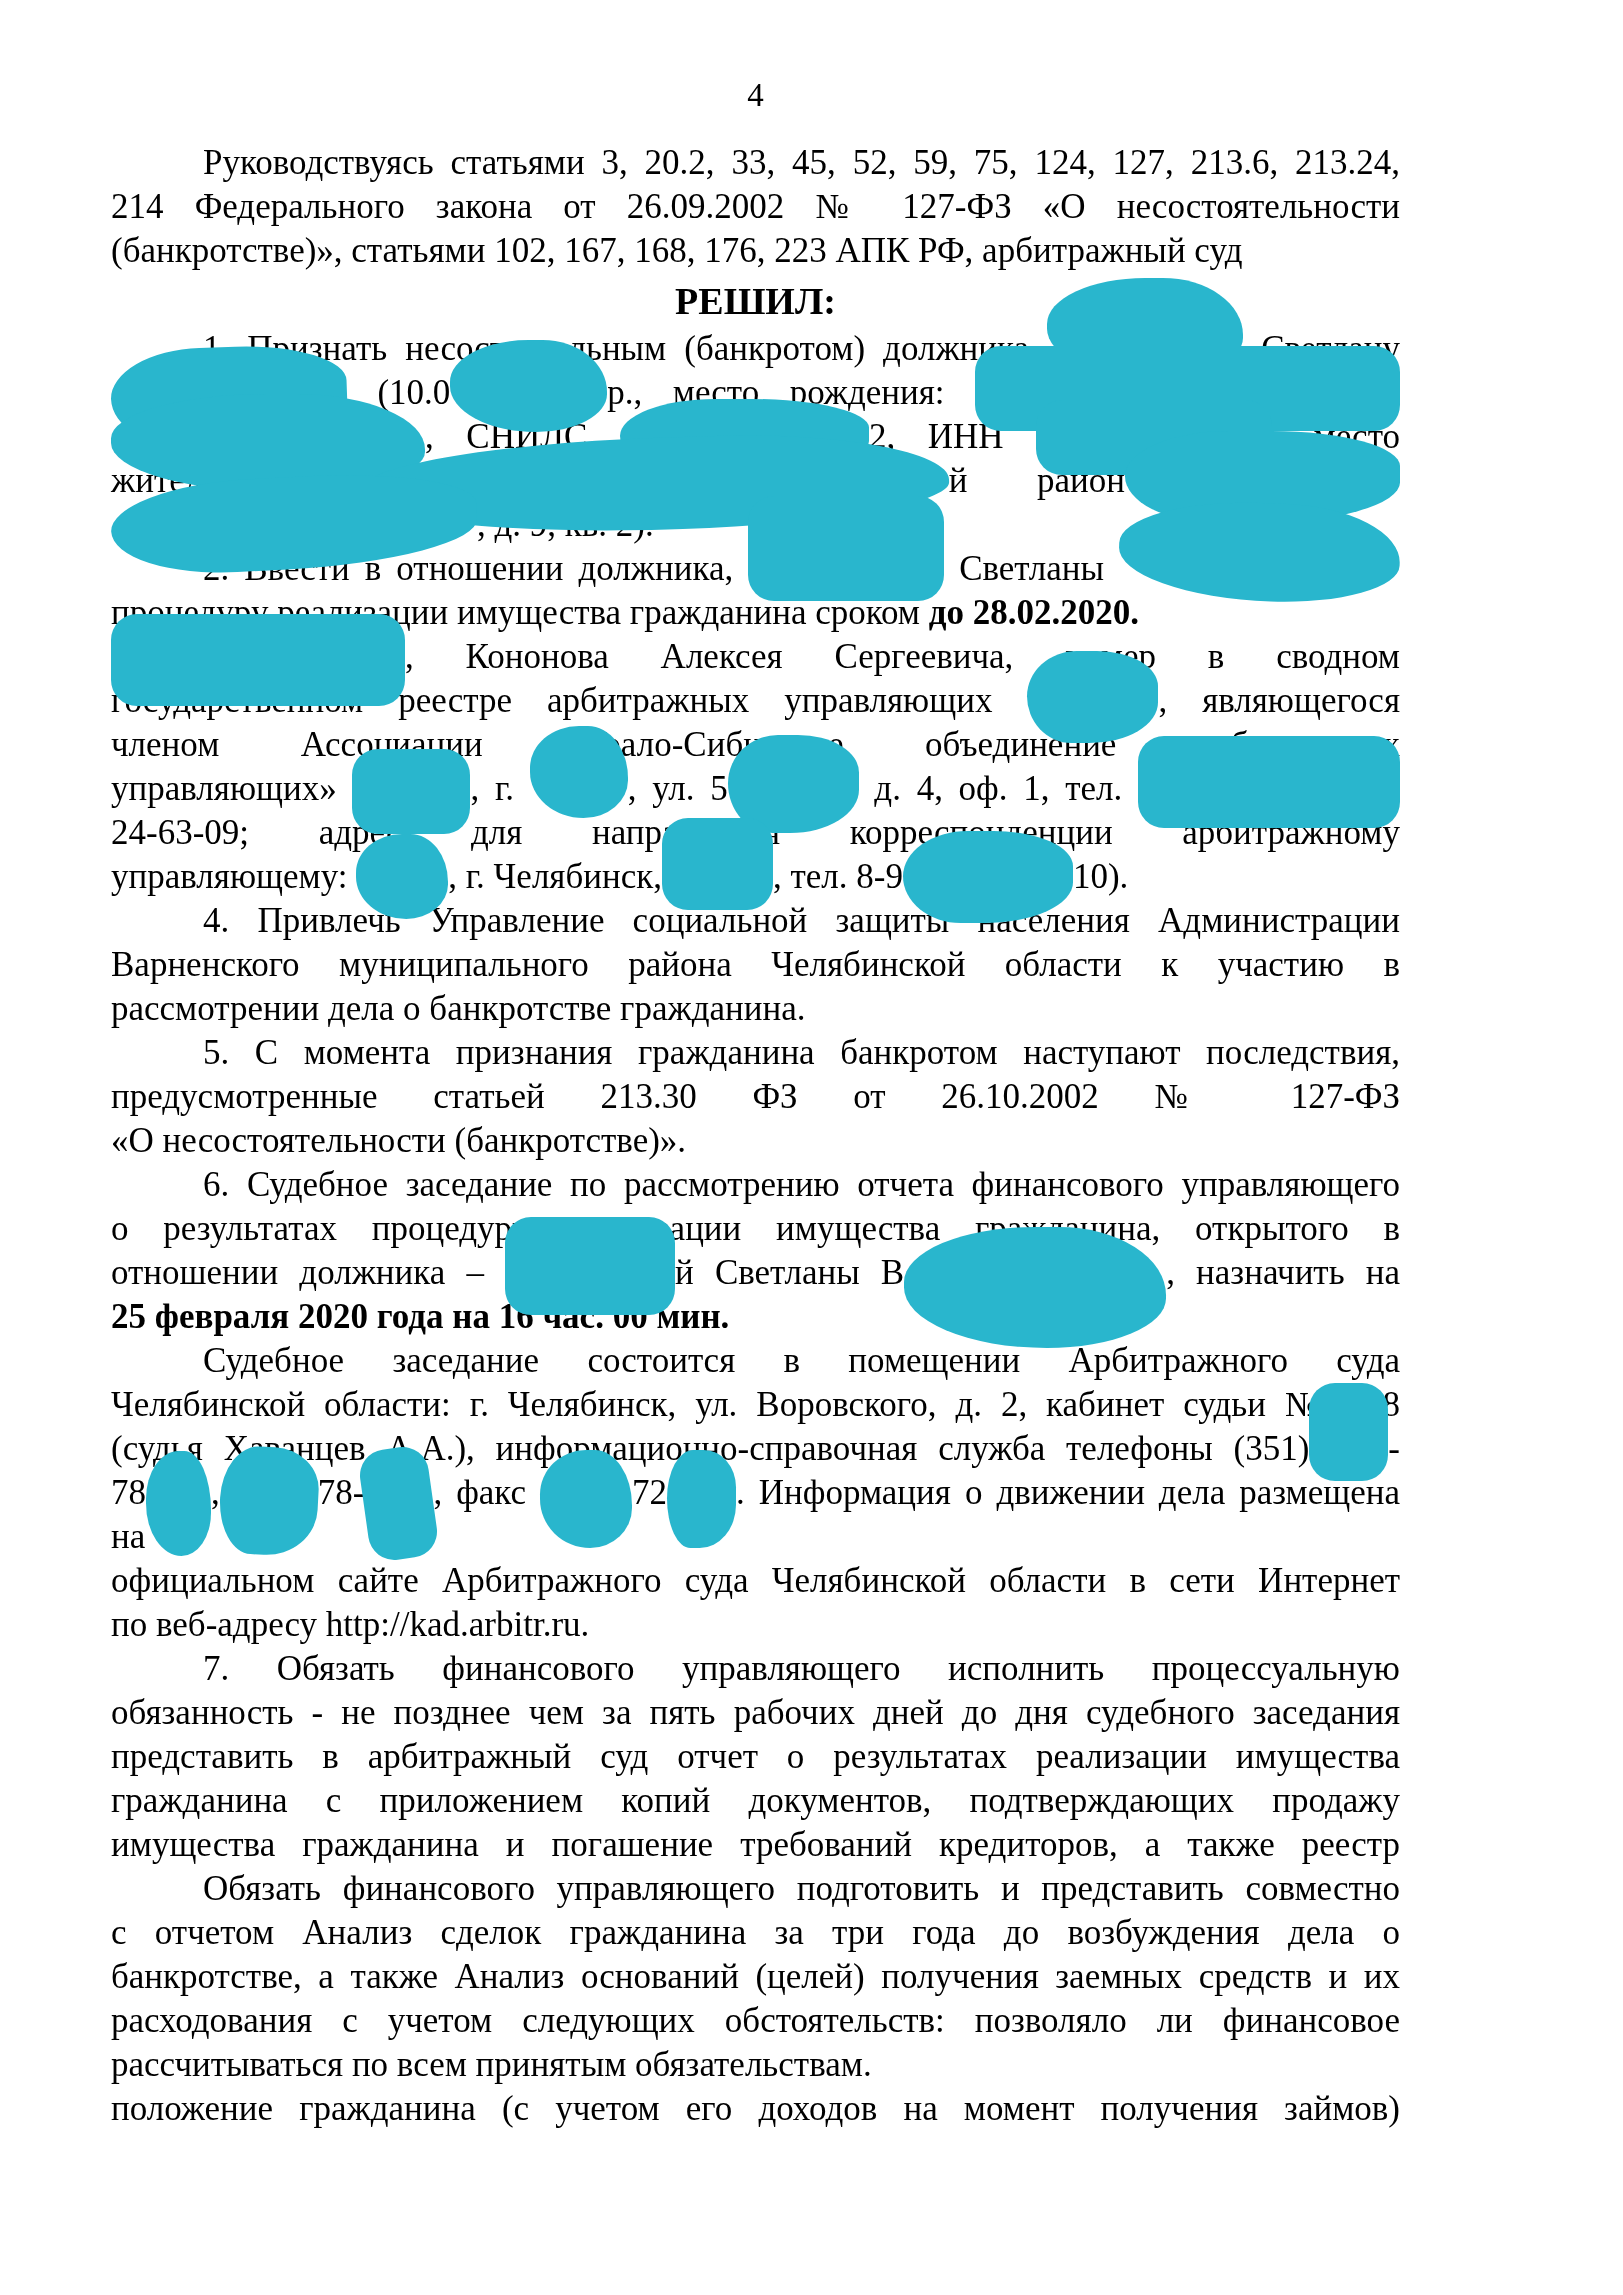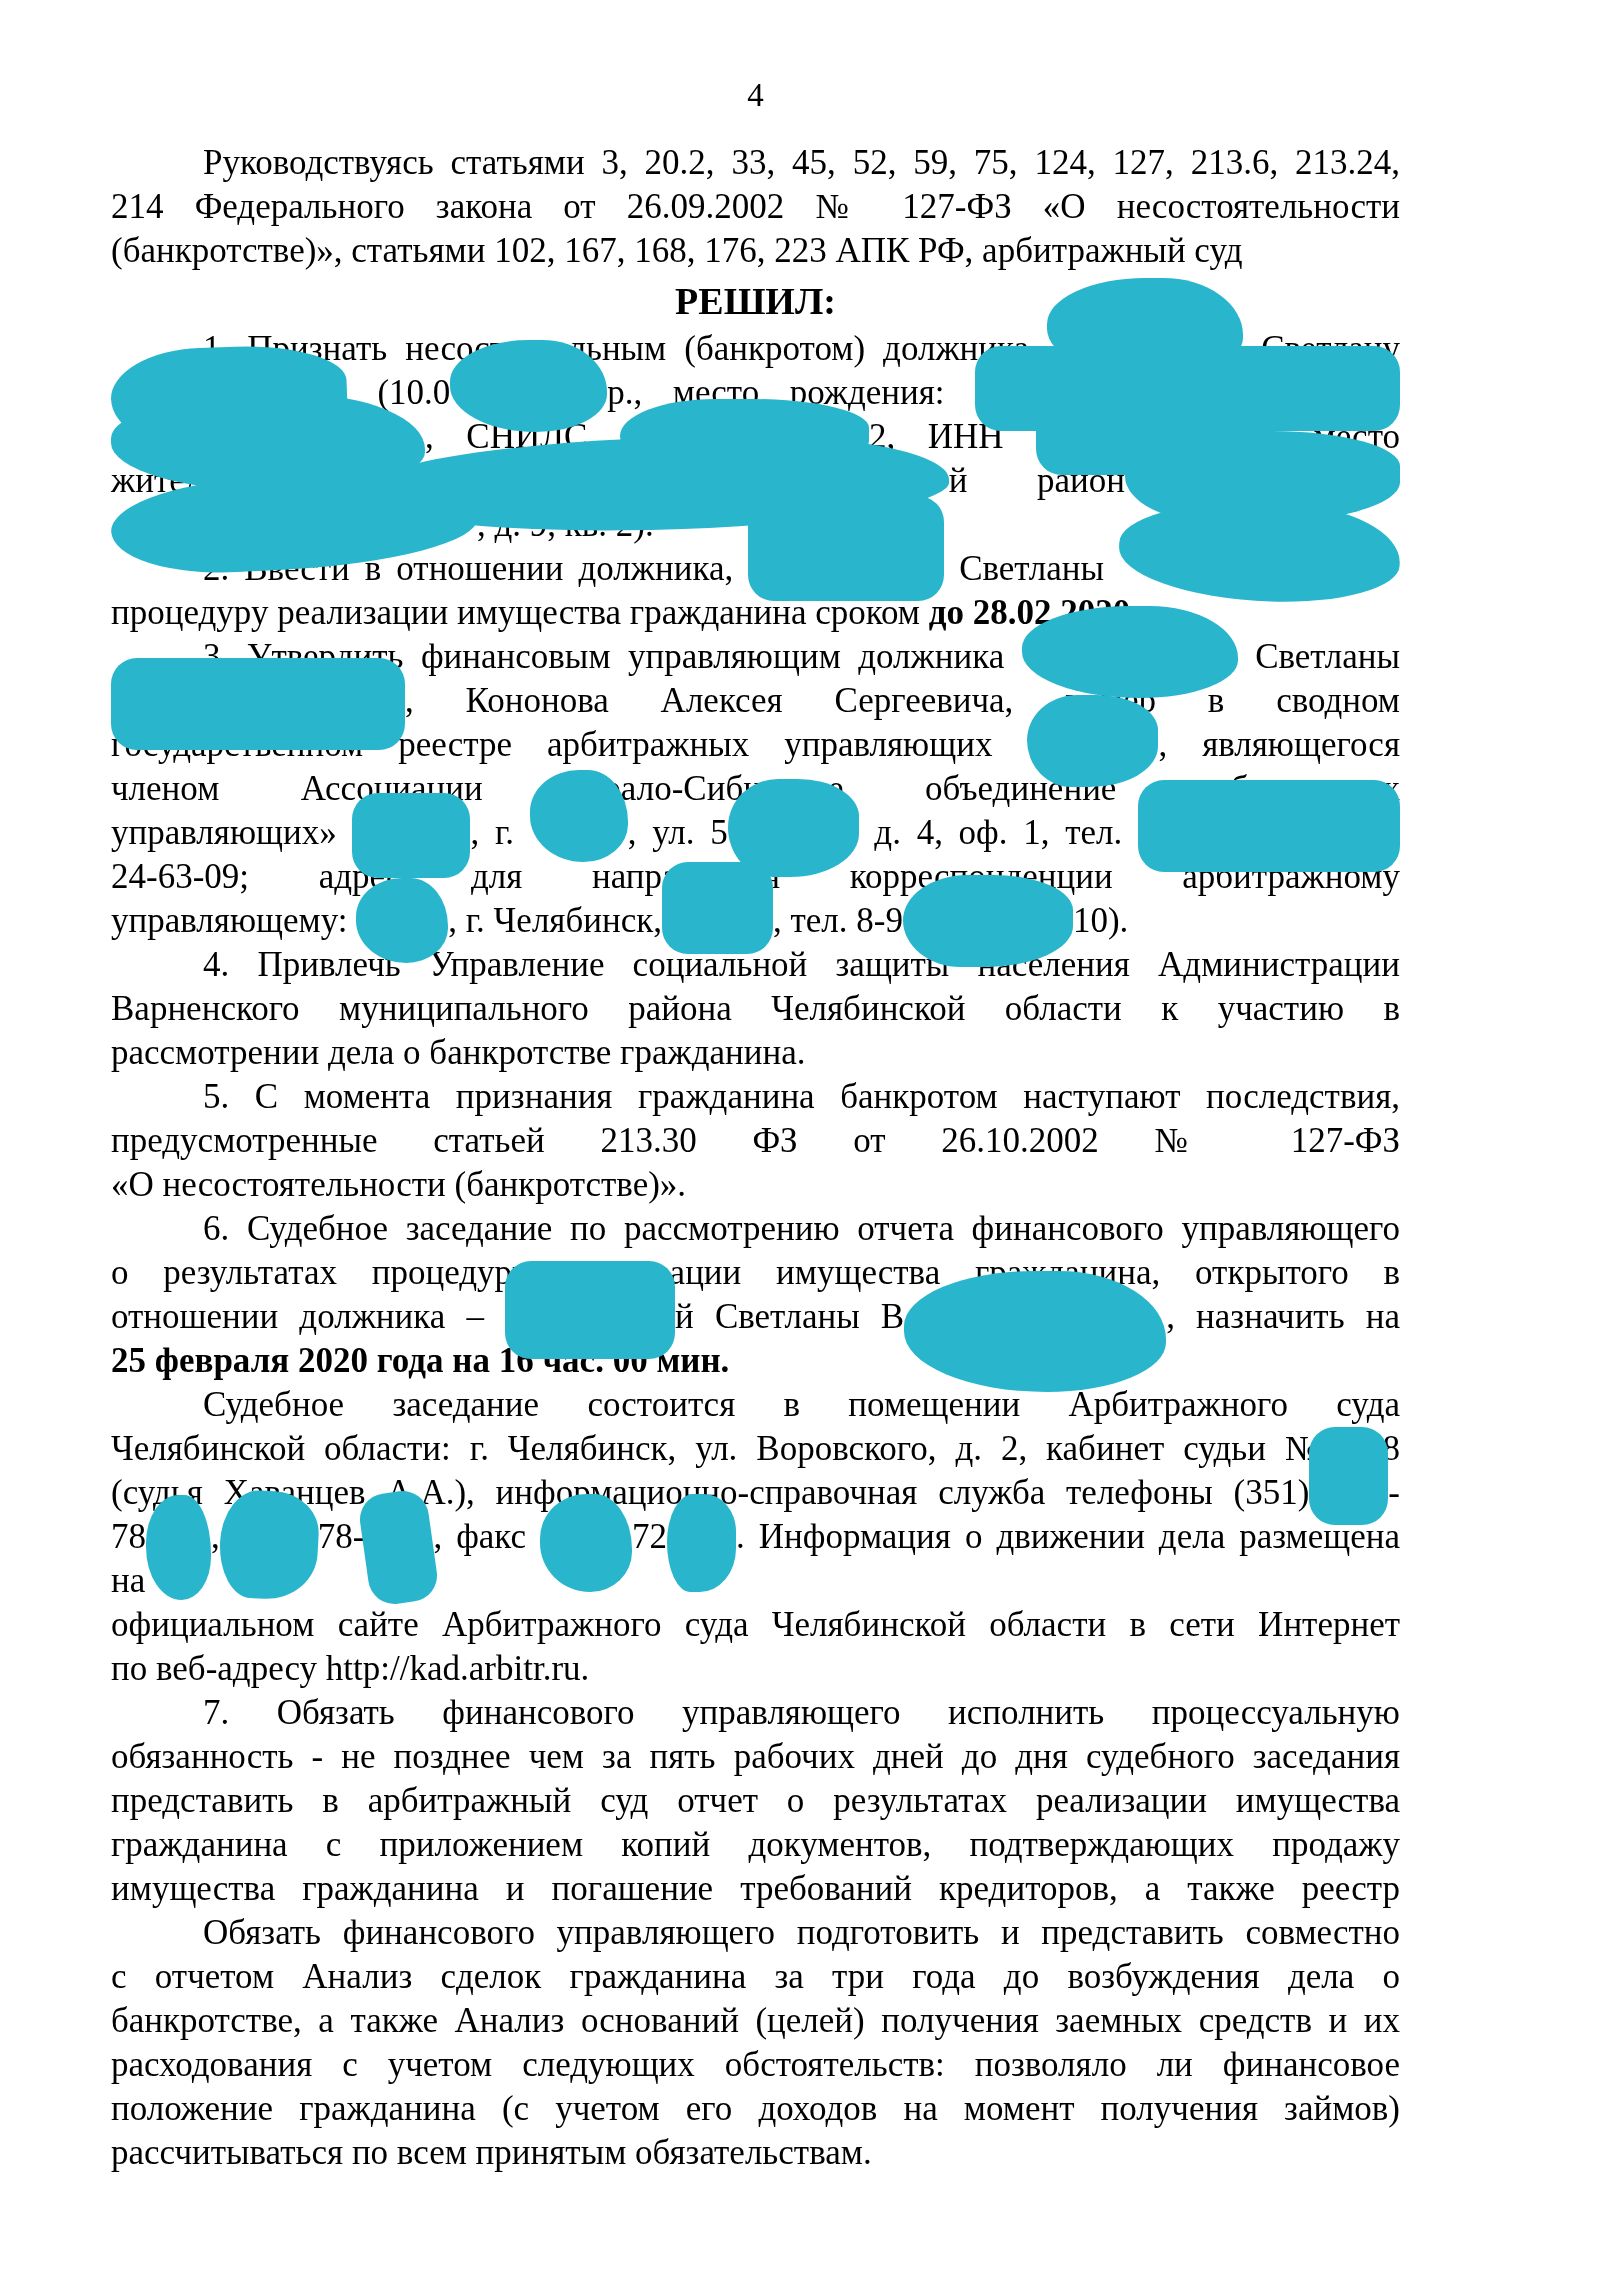--- a/index.html
+++ b/index.html
@@ -58,21 +58,20 @@
         <div class="line"><span class="blob s3" style="width: 236px; height: 98px; margin-top: -33px; margin-bottom: -33px; transform: rotate(-2deg);"></span><span> (10.0</span><span class="blob s2" style="width: 157px; height: 92px; margin-top: -29px; margin-bottom: -29px; top: -9.8px;"></span><span>р., место рождения: </span><span class="blob s1" style="width: 425px; height: 85px; margin-top: -26px; margin-bottom: -26px; top: -7.9px;"></span></div>
         <div class="line"><span class="blob s2" style="width: 314px; height: 98px; margin-top: -33px; margin-bottom: -33px; top: 3.3px;"></span><span>, СНИЛС </span><span class="blob s3" style="width: 249px; height: 75px; margin-top: -21px; margin-bottom: -21px; top: -3.3px;"></span><span>2, ИНН </span><span class="blob s1" style="width: 236px; height: 75px; margin-top: -21px; margin-bottom: -21px; top: -2px;"></span><span>, место</span></div>
         <div class="line"><span>жительства: </span><span class="blob s2" style="width: 589px; height: 92px; margin-top: -29px; margin-bottom: -29px; transform: rotate(-2deg);"></span><span>й район</span><span class="blob s3" style="width: 275px; height: 92px; margin-top: -29px; margin-bottom: -29px; top: -6.5px;"></span></div>
         <div class="line last"><span class="blob s3" style="width: 366px; height: 92px; margin-top: -29px; margin-bottom: -29px; top: -5.2px; transform: rotate(-3deg);"></span><span>, д. 9, кв. 2).</span></div>
       </div>
       <div>
         <div class="line first"><span>2. Ввести в отношении должника, </span><span class="blob s1" style="width: 196px; height: 105px; margin-top: -36px; margin-bottom: -36px; top: -23px;"></span><span> Светланы </span><span class="blob s2" style="width: 281px; height: 98px; margin-top: -33px; margin-bottom: -33px; top: -19.6px; transform: rotate(2deg);"></span></div>
         <div class="line last"><span>процедуру реализации имущества гражданина сроком </span><span class="bold">до 28.02.2020.</span></div>
       </div>
       <div>
-        <div class="line first"><span>3. Утвердить финансовым управляющим должника </span><span class="blob s2" style="width: 216px; height: 92px; margin-top: -29px; margin-bottom: -29px; top: -7.9px;"></span><span> Светланы</span></div>
         <div class="line"><span class="blob s1" style="width: 294px; height: 92px; margin-top: -29px; margin-bottom: -29px;"></span><span>, Кононова Алексея Сергеевича, номер в сводном</span></div>
         <div class="line"><span>государственном реестре арбитражных управляющих </span><span class="blob s3" style="width: 131px; height: 92px; margin-top: -29px; margin-bottom: -29px; top: -6.5px;"></span><span>, являющегося</span></div>
         <div class="line"><span>членом Ассоциации «Урало-Сибирское объединение арбитражных</span></div>
         <div class="line"><span>управляющих» </span><span class="blob s1" style="width: 118px; height: 85px; margin-top: -26px; margin-bottom: -26px;"></span><span>, г. </span><span class="blob s2" style="width: 98px; height: 92px; margin-top: -29px; margin-bottom: -29px; top: -19.6px;"></span><span>, ул. 5</span><span class="blob s3" style="width: 131px; height: 98px; margin-top: -33px; margin-bottom: -33px; top: -7.9px;"></span><span> д. 4, оф. 1, тел. </span><span class="blob s1" style="width: 262px; height: 92px; margin-top: -29px; margin-bottom: -29px; top: -9.8px;"></span></div>
         <div class="line"><span>24-63-09; адрес для направления корреспонденции арбитражному</span></div>
         <div class="line last"><span>управляющему: </span><span class="blob s2" style="width: 92px; height: 85px; margin-top: -26px; margin-bottom: -26px; top: -3.3px;"></span><span>, г. Челябинск,</span><span class="blob s1" style="width: 111px; height: 92px; margin-top: -29px; margin-bottom: -29px; top: -16.4px;"></span><span>, тел. 8-9</span><span class="blob s3" style="width: 170px; height: 92px; margin-top: -29px; margin-bottom: -29px; top: -3.3px;"></span><span>10).</span></div>
       </div>
       <div>
         <div class="line first"><span>4. Привлечь Управление социальной защиты населения Администрации</span></div>
         <div class="line"><span>Варненского муниципального района Челябинской области к участию в</span></div>
@@ -102,18 +101,18 @@
         <div class="line"><span>обязанность - не позднее чем за пять рабочих дней до дня судебного заседания</span></div>
         <div class="line"><span>представить в арбитражный суд отчет о результатах реализации имущества</span></div>
         <div class="line"><span>гражданина с приложением копий документов, подтверждающих продажу</span></div>
         <div class="line"><span>имущества гражданина и погашение требований кредиторов, а также реестр</span></div>
       </div>
       <div>
         <div class="line first"><span>Обязать финансового управляющего подготовить и представить совместно</span></div>
         <div class="line"><span>с отчетом Анализ сделок гражданина за три года до возбуждения дела о</span></div>
         <div class="line"><span>банкротстве, а также Анализ оснований (целей) получения заемных средств и их</span></div>
         <div class="line"><span>расходования с учетом следующих обстоятельств: позволяло ли финансовое</span></div>
+        <div class="line last"><span>рассчитываться по всем принятым обязательствам.</span></div>
         <div class="line"><span>положение гражданина (с учетом его доходов на момент получения займов)</span></div>
-        <div class="line last"><span>рассчитываться по всем принятым обязательствам.</span></div>
       </div>
     </div>
 </div>
 
 
 </body></html>

